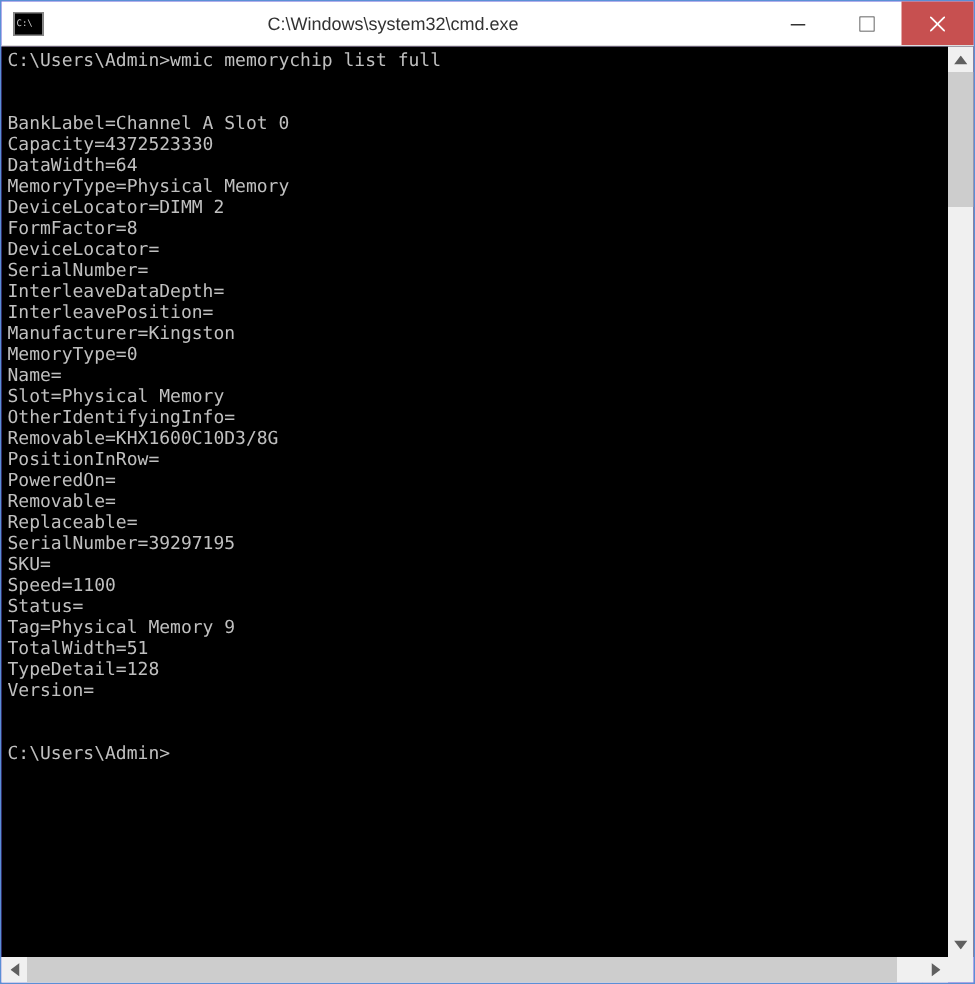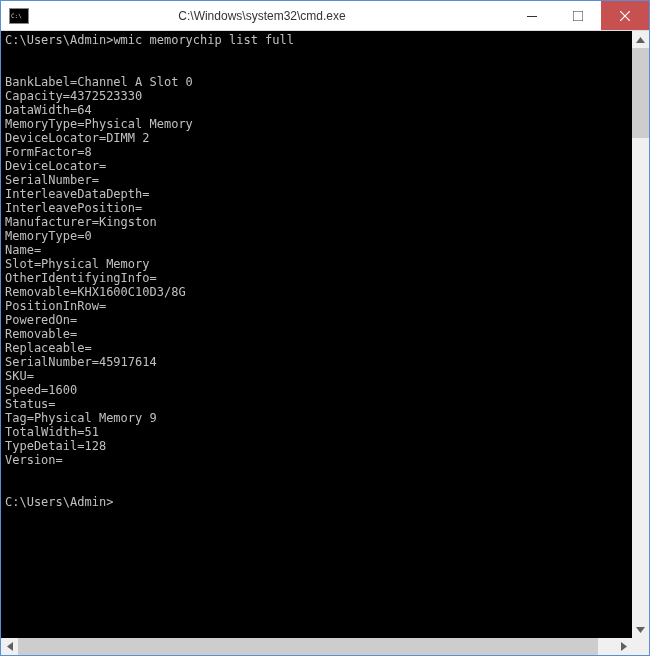--- a/index.html
+++ b/index.html
@@ -188,23 +188,23 @@
 <span>Manufacturer=Kingston</span>
 <span>MemoryType=0</span>
 <span>Name=</span>
 <span>Slot=Physical Memory</span>
 <span>OtherIdentifyingInfo=</span>
 <span>Removable=KHX1600C10D3/8G</span>
 <span>PositionInRow=</span>
 <span>PoweredOn=</span>
 <span>Removable=</span>
 <span>Replaceable=</span>
-<span>SerialNumber=45917614</span>
+<span>SerialNumber=39297195</span>
 <span>SKU=</span>
-<span>Speed=1600</span>
+<span>Speed=1100</span>
 <span>Status=</span>
 <span>Tag=Physical Memory 9</span>
 <span>TotalWidth=51</span>
 <span>TypeDetail=128</span>
 <span>Version=</span>
 <span></span>
 <span></span>
 <span>C:\Users\Admin&gt;</span></div>
 
     <div class="vscroll">

